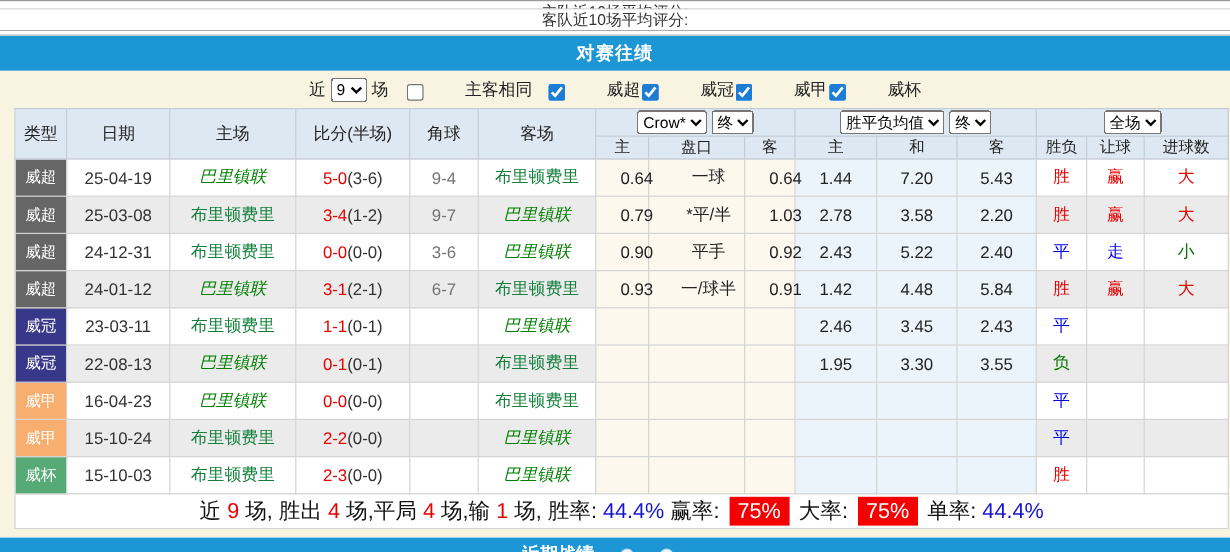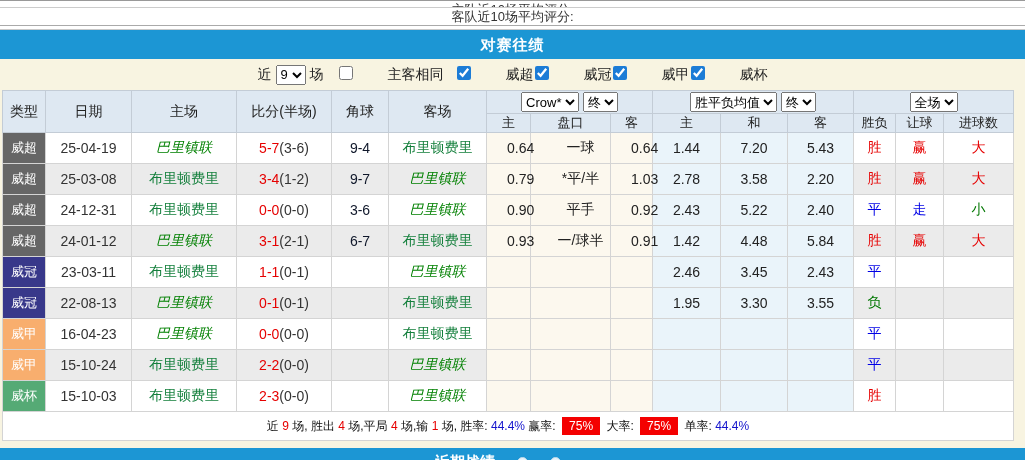--- a/index.html
+++ b/index.html
@@ -14,43 +14,43 @@
   .top-row1 span { display:inline-block; margin-top: -9px; font-size: 13px; color:#333; }
   .top-row2 { height: 18px; line-height: 17px; border-bottom: 1px solid #aaa; text-align: center; font-size: 13px; color:#333; background:#fff; }
   .top-gap { height: 3px; background:#fff; }
   
   .section-bar { height: 30px; line-height: 29px; background: #1c96d4; border-top: 1px solid #c9c9c9;
     color: #fff; font-weight: bold; font-size: 15px; text-align: center; letter-spacing: 1px; }
   
   .page-body { background: #f8f4e1; }
   .filter-row { height: 31px; display: flex; align-items: center; justify-content: center; font-size: 14px; color:#222; }
   .filter-row select { font-size: 13px; height: 20px; margin: 0 4px; }
-  .filter-row label { display: inline-flex; align-items: flex-start; gap: 33px; }
+  .filter-row label { display: inline-flex; align-items: flex-end; gap: 33px; }
   .filter-row input[type=checkbox] { width: 14px; height: 14px; accent-color: #1c7cd6; margin: 0 2px 0 1px; }
   .lbl-gap { margin-left: 14px; }
   
-  table { border-collapse: collapse; margin-left: 2px; width: 1011px; table-layout: fixed; font-size: 14px; }
+  table { border-collapse: collapse; margin-left: 12px; width: 1011px; table-layout: fixed; font-size: 14px; }
   th { background: #dee8f2; border: 1px solid #c3ccd6; font-weight: normal; color: #222; padding: 0; }
   thead tr.hA th { height: 23px; }
   thead tr.hB th { height: 19px; font-size: 13px; }
   thead select { font-size: 13px; height: 20px; max-width: 95%; }
   td { border: 1px solid #d4d4d4; text-align: center; height: 31px; padding: 0; background: #fff; color:#222; }
   tr.alt td { background: #ebebeb; }
   td.c-odds, tr.alt td.c-odds { background: #fcf8ee; padding-left: 20px; }
   td.c-avg,  tr.alt td.c-avg  { background: #eaf4fa; }
   td.c-type { color: #fff; font-size: 13px; }
   td.c-date { color: #333; }
   td.c-team { color: #15803d; }
   td.c-team.green { color: #008000; font-style: italic; }
   td .sc { color: #e60000; }
   td .half { color: #333; }
-  td.c-corner { color: #0f172a; }
+  td.c-corner { color: #737373; }
   td.c-res { font-size: 14px; }
   
-  td.summary-cell { background: #fff; height: 29px; font-size: 12px; color: #111; }
+  td.summary-cell { background: #fff; height: 29px; font-size: 18px; color: #111; }
   .num-red { color: #e60000; }
   .num-blue { color: #1414cc; }
   .badge75 { background: #f40000; color: #fff; padding: 2px 7px; margin: 0 3px; }
   
   .gap-cream { height: 7px; background: #f8f4e1; }
   .bottom-bar { height: 13px; background: #1c96d4; position: relative; overflow: hidden; }
   .bottom-bar .clip-text { position: absolute; top: 5px; left: 435px; color: #fff; font-weight: bold; font-size: 15px; display: flex; align-items: center; }
   .bottom-bar .radio-dot { display:inline-block; width: 11px; height: 11px; border-radius: 50%; background: #e8f4fb; border: 1px solid #bcd9ea; margin-left: 22px; }
 </style>
 </head>
@@ -146,21 +146,21 @@
         <th>胜负</th>
         <th>让球</th>
         <th>进球数</th>
       </tr>
     </thead>
     <tbody>
         <tr>
           <td class="c-type" style="background: rgb(102, 102, 102);">威超</td>
           <td class="c-date">25-04-19</td>
           <td class="c-team green">巴里镇联</td>
-          <td class="c-score"><span class="sc">5-7</span><span class="half">(3-6)</span></td>
+          <td class="c-score"><span class="sc">5-0</span><span class="half">(3-6)</span></td>
           <td class="c-corner">9-4</td>
           <td class="c-team">布里顿费里</td>
           <td class="c-odds">0.64</td>
           <td class="c-odds">一球</td>
           <td class="c-odds">0.64</td>
           <td class="c-avg">1.44</td>
           <td class="c-avg">7.20</td>
           <td class="c-avg">5.43</td>
           <td class="c-res" style="color: rgb(230, 0, 0);">胜</td>
           <td class="c-res" style="color: rgb(230, 0, 0);">赢</td>

